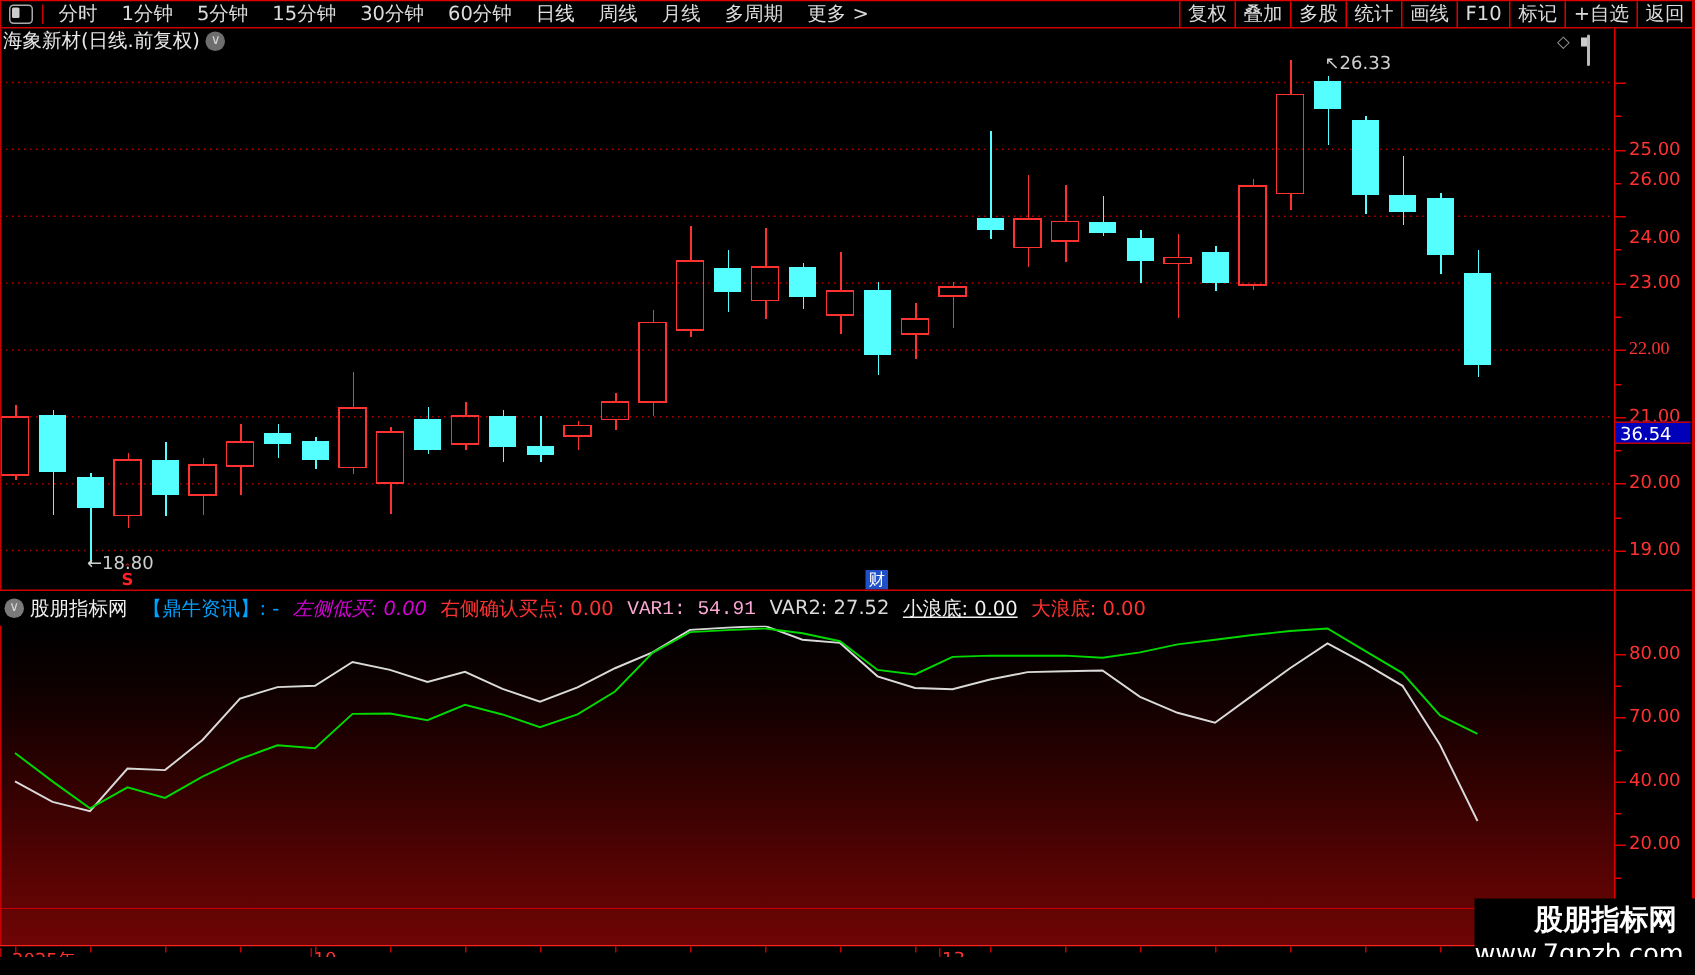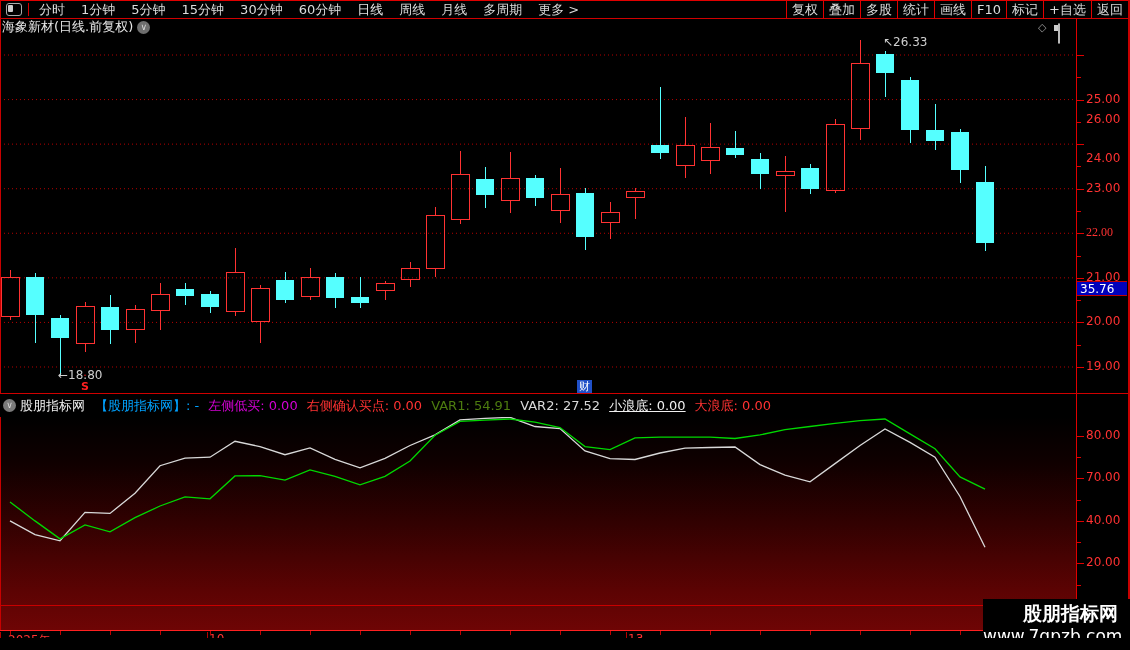--- a/index.html
+++ b/index.html
@@ -258,31 +258,31 @@
       <div class="tick" style="top: 233.28px; width: 7px;"></div>
       <div class="tick" style="top: 210.995px; width: 4px;"></div>
       <div class="tick" style="top: 188.71px; width: 7px;"></div>
       <div class="tick" style="top: 166.425px; width: 4px;"></div>
       <div class="tick" style="top: 144.14px; width: 7px;"></div>
       <div class="tick" style="top: 121.855px; width: 4px;"></div>
       <div class="tick" style="top: 99.57px; width: 7px;"></div>
       <div class="tick" style="top: 77.285px; width: 4px;"></div>
       <div class="tick" style="top: 55px; width: 7px;"></div>
     </div>
-  <div id="price-tag" class="abs">35.76</div>
+  <div id="price-tag" class="abs">36.54</div>
 
   <div id="sep-line" class="abs"></div>
 
   <div id="ind-header" class="abs">
     <span class="chev-circle" style="margin-left:3px;background:#7a7a7a;">∨</span>
     <span class="src">股朋指标网</span>
-  <span class="leg" style="color: rgb(0, 162, 255);">【股朋指标网】: -</span>
-      <span class="leg" style="color: rgb(212, 0, 212);">左侧低买: 0.00</span>
+  <span class="leg" style="color: rgb(0, 162, 255);">【鼎牛资讯】: -</span>
+      <span class="leg" style="color: rgb(212, 0, 212); font-style: italic;">左侧低买: 0.00</span>
       <span class="leg" style="color: rgb(255, 50, 50);">右侧确认买点: 0.00</span>
-      <span class="leg" style="color: #4d7c0f;">VAR1: 54.91</span>
+      <span class="leg" style="color: #f9a8d4; font-family: Liberation Mono, monospace;">VAR1: 54.91</span>
       <span class="leg" style="color: rgb(217, 217, 217);">VAR2: 27.52</span>
       <span class="leg" style="color: rgb(240, 240, 240); text-decoration: underline;">小浪底: 0.00</span>
       <span class="leg" style="color: rgb(255, 50, 50);">大浪底: 0.00</span>
     </div>
 
   <div id="ind-chart" class="abs">
     <svg id="ind-svg" width="1076" height="213">
         <line x1="0" y1="188.72000000000003" x2="1076" y2="188.72000000000003" stroke="#c80000" stroke-width="1" shape-rendering="crispEdges"></line>
         <polyline points="10,103.9 35,117.6 60,123.8 85,95.4 110,96.4 135,76.3 160,48.7 185,41.1 210,40.2 235,24.3 260,29.6 285,37.7 310,30.9 335,42.3 360,50.8 385,41.3 410,28.5 435,17.9 460,2.9 485,1.4 510,0.3 535,9.5 560,11.6 585,33.9 610,41.7 635,42.5 660,36.0 685,31.1 710,30.5 735,30.0 760,47.6 785,58.2 810,64.8 835,46.6 860,28.5 885,12.0 910,25.4 935,40.2 960,79.5 985,130.3" fill="none" stroke="#d9d9d9" stroke-width="1.3"></polyline>
         <polyline points="10,85.0 35,103.9 60,121.9 85,107.9 110,114.9 135,100.7 160,89.0 185,79.9 210,81.8 235,58.9 260,58.7 285,63.1 310,52.9 335,59.3 360,67.8 385,59.3 410,44.0 435,18.2 460,4.4 485,3.1 510,2.0 535,5.2 560,10.5 585,29.6 610,32.6 635,20.9 660,20.1 685,20.1 710,20.1 735,21.5 760,17.9 785,12.6 810,9.5 835,6.3 860,3.7 885,2.0 910,16.9 935,31.7 960,59.9 985,72.2" fill="none" stroke="#00d800" stroke-width="1.3"></polyline>

